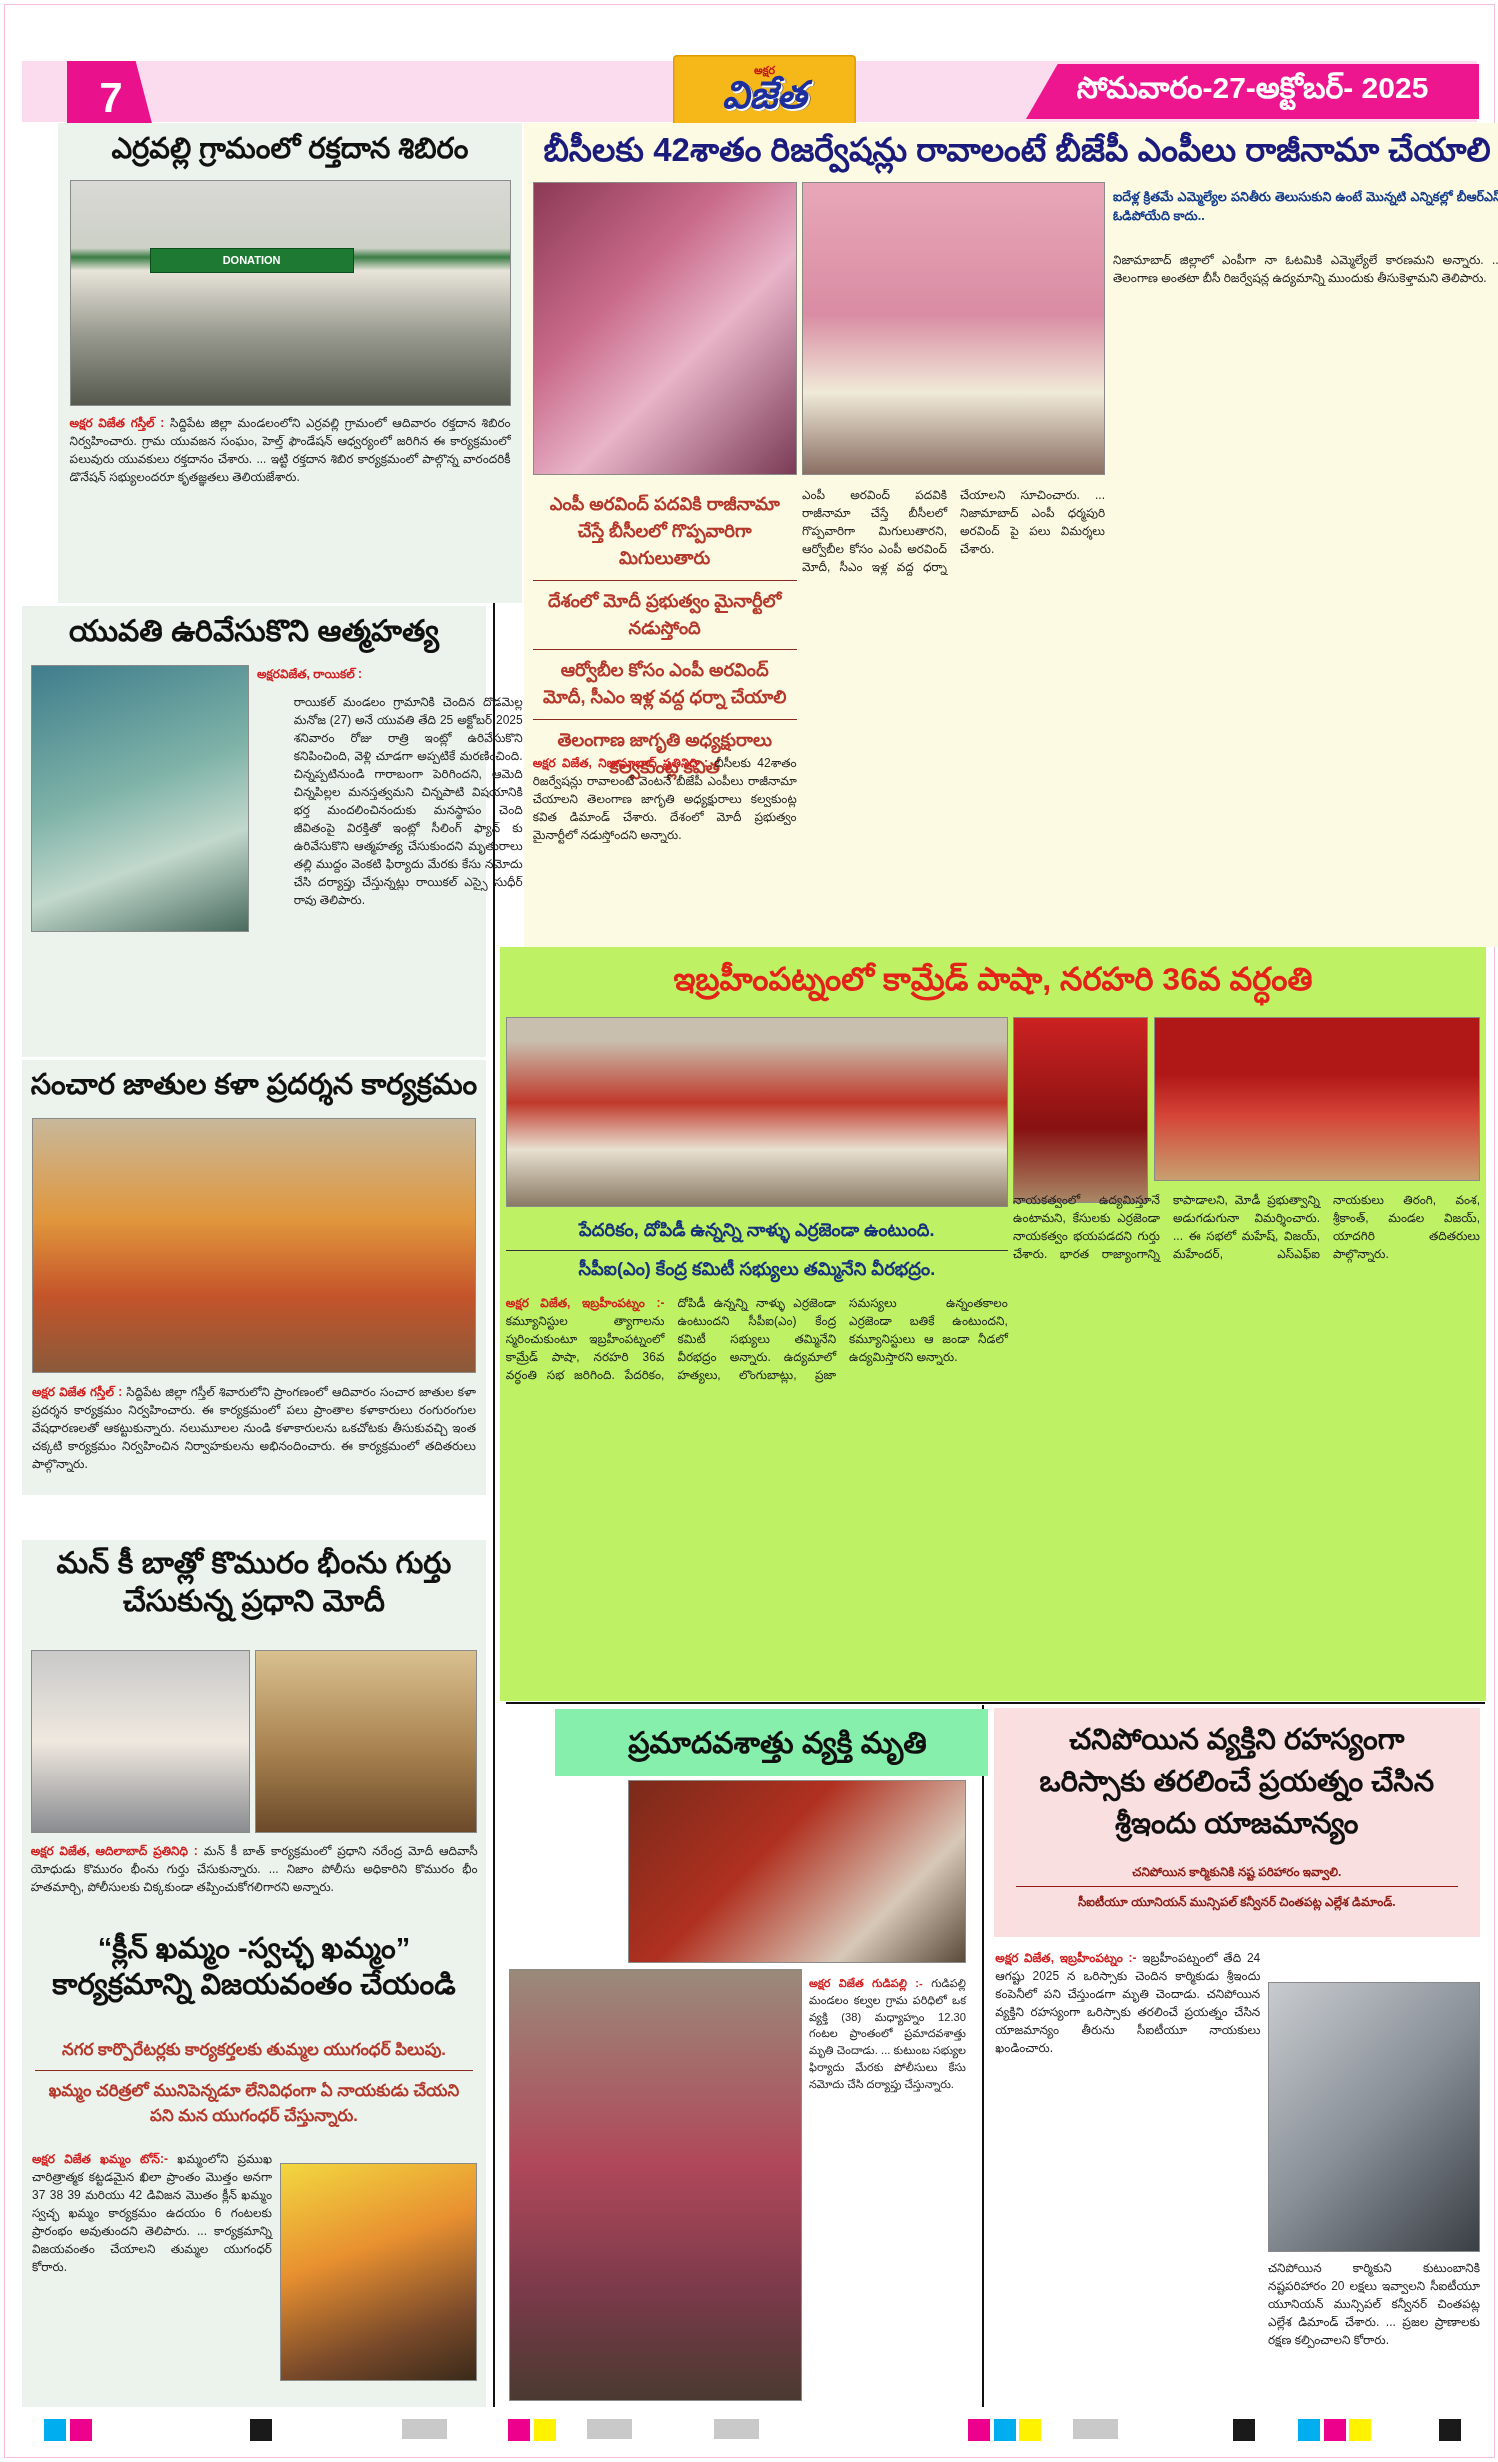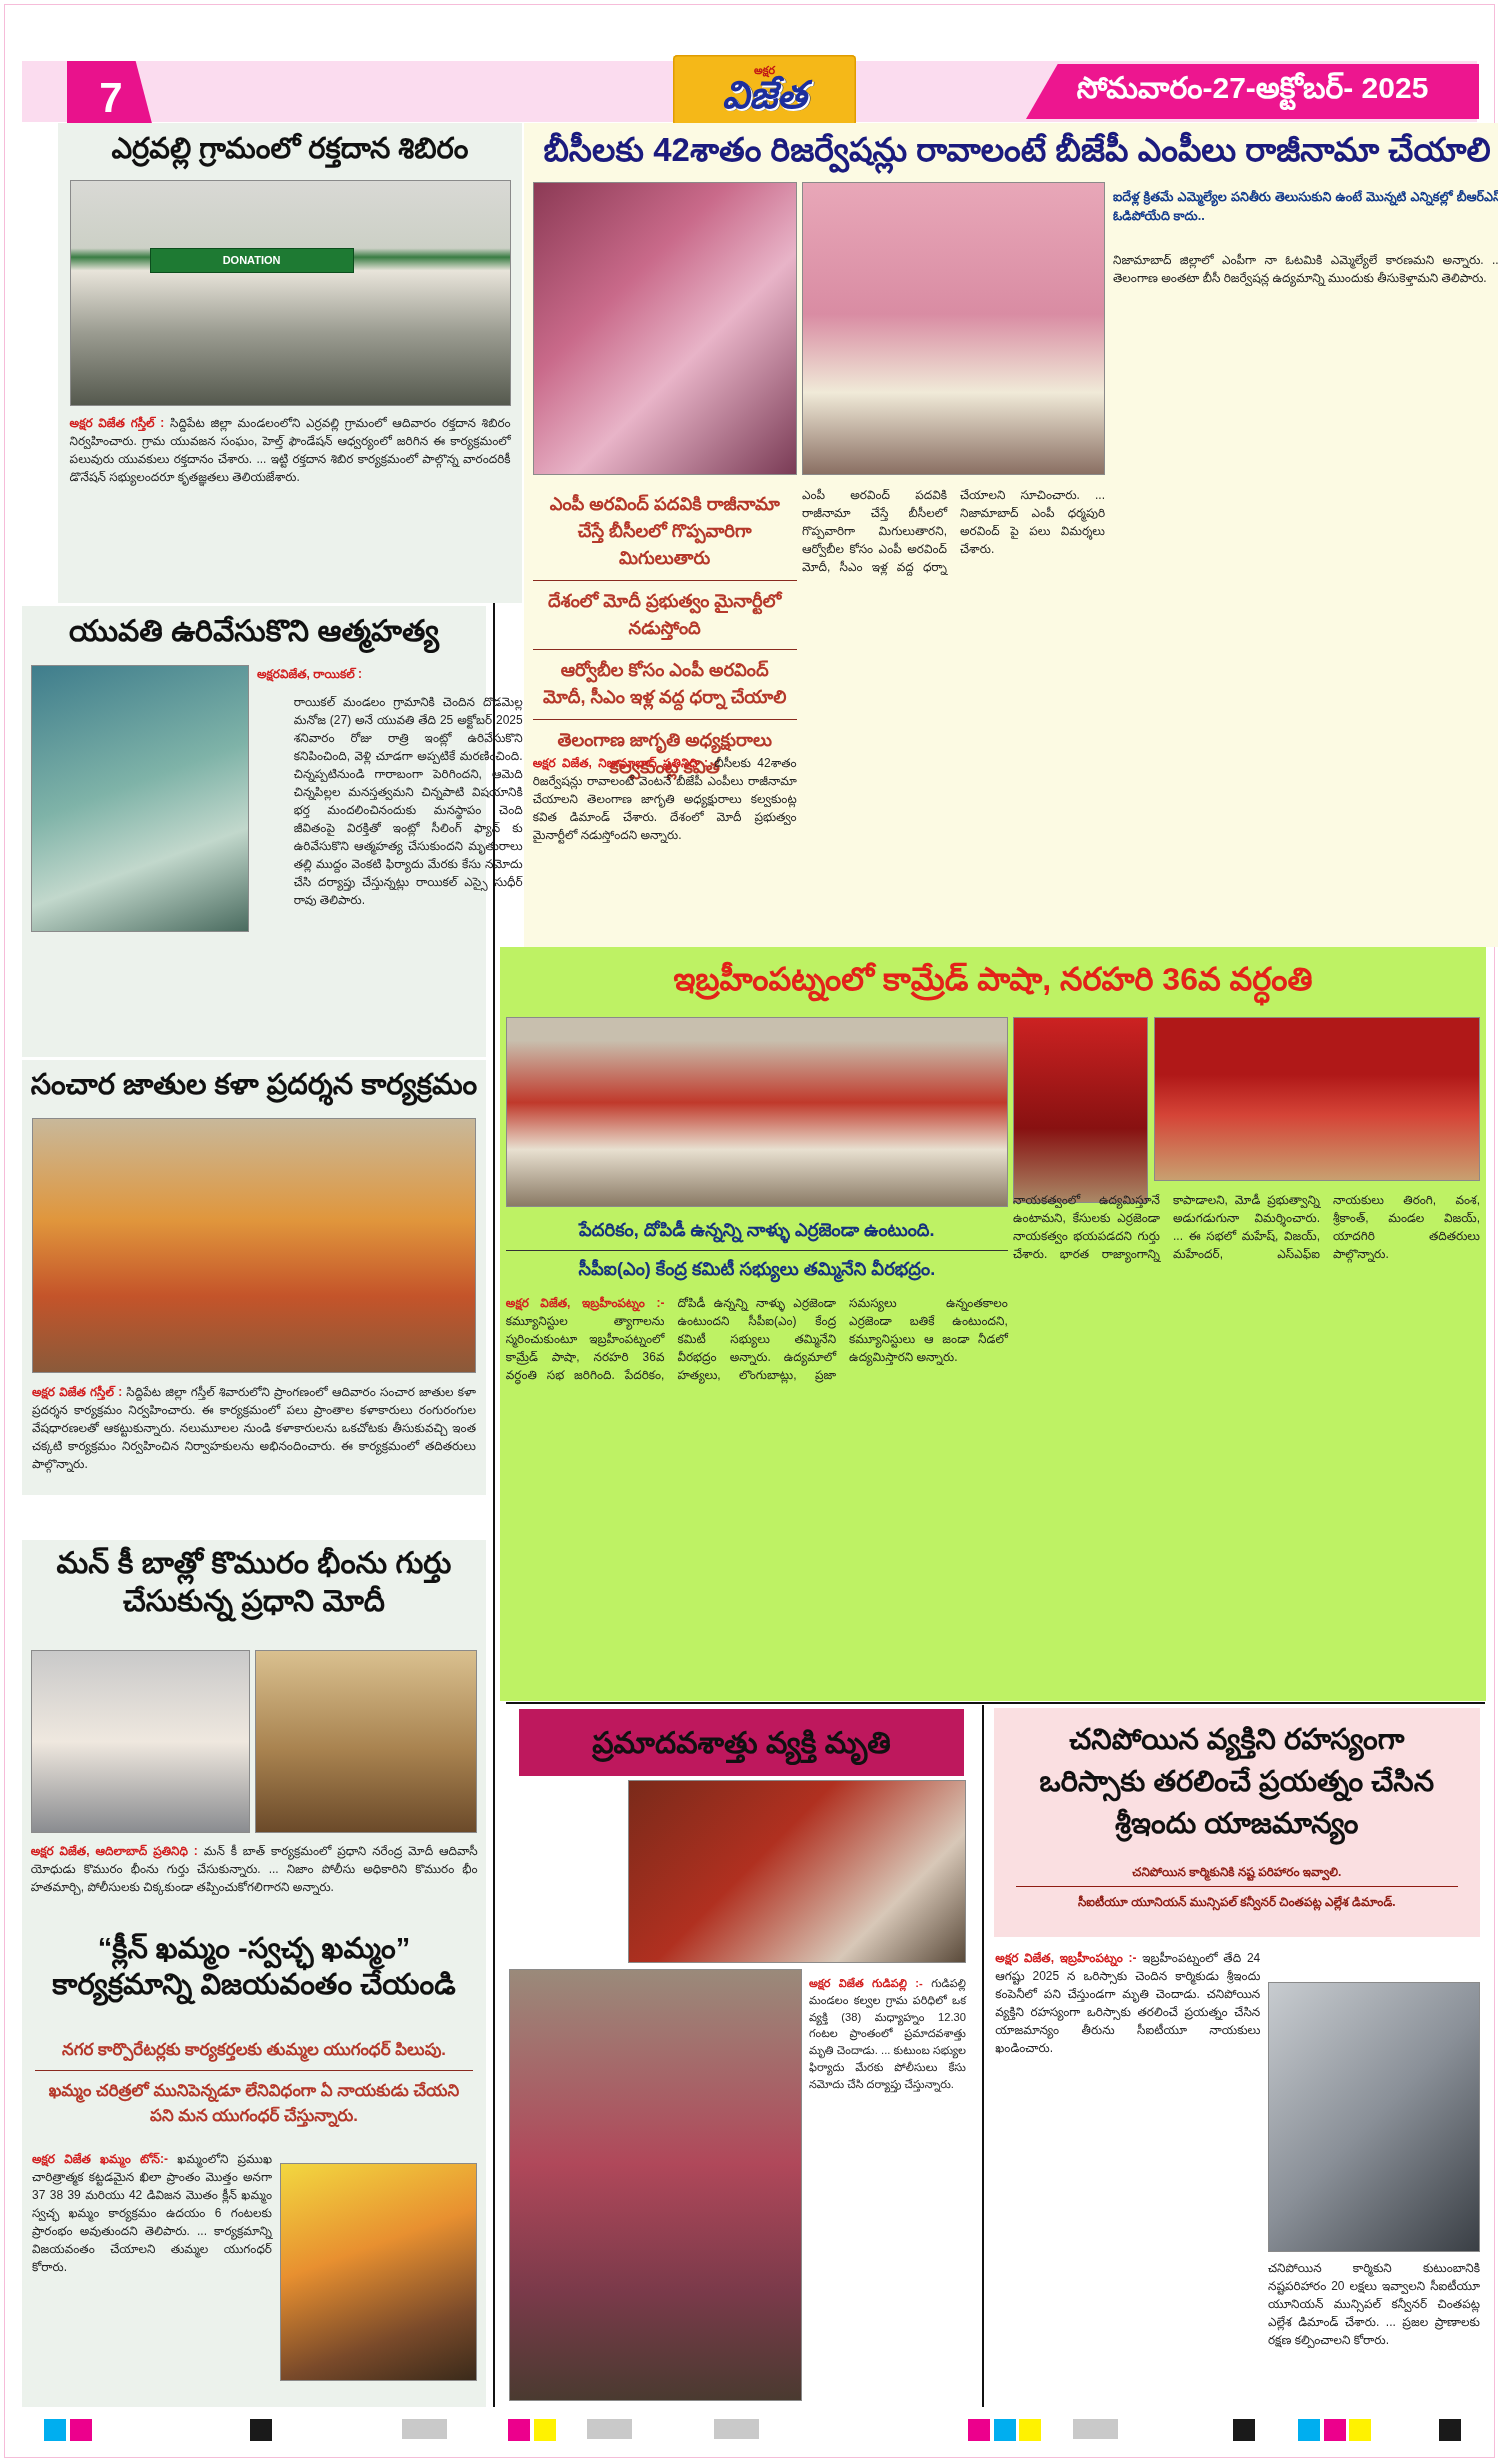--- a/index.html
+++ b/index.html
@@ -56,21 +56,21 @@
   .ph-flags{background:linear-gradient(180deg,#cc2222 0%,#881111 60%,#aa8866 100%);}
   .ph-stage{background:linear-gradient(180deg,#b01818 35%,#d54437 60%,#c8a070 100%);}
   .ph-injury{background:linear-gradient(135deg,#7a2a1a 0%,#b03020 40%,#d8c8b8 75%,#5a4a3a 100%);}
   .ph-deceased{background:linear-gradient(180deg,#9a8a7a 0%,#b0485a 45%,#7a3a4a 75%,#4a3a30 100%);}
   .ph-car{background:linear-gradient(135deg,#c8ccd0 0%,#8a9098 50%,#3a3f45 100%);}
   .ph-leader{background:linear-gradient(160deg,#f2d740 0%,#e89030 40%,#7a4a2a 75%,#3a2a1a 100%);}
   
   .vrule{background:#111;width:1.5px;}
   .hrule{background:#111;height:1.5px;}
   
-  .greybox{background:#be185d;display:flex;align-items:center;justify-content:center;}
+  .greybox{background:#86efac;display:flex;align-items:center;justify-content:center;margin-left:36px;}
   .pinkbox{background:#fadfe1;}
   
   .mark{width:22px;height:22px;display:inline-block;margin-right:3.6px;}
   .c-cyan{background:#00aeef;} .c-magenta{background:#ec008c;}
   .c-yellow{background:#fff200;} .c-black{background:#1a1a1a;}
   .graybar{width:45px;height:20px;background:#c9c9c9;display:inline-block;}
 </style>
 </head>
 <body>
 

